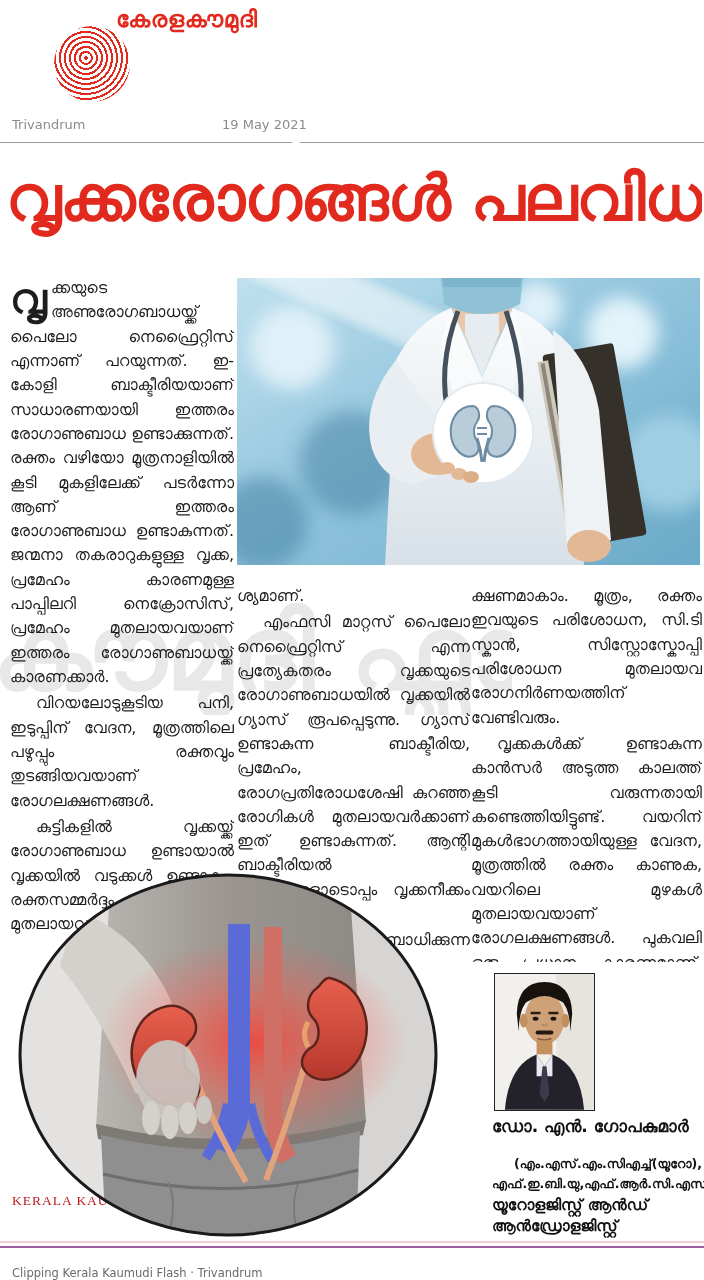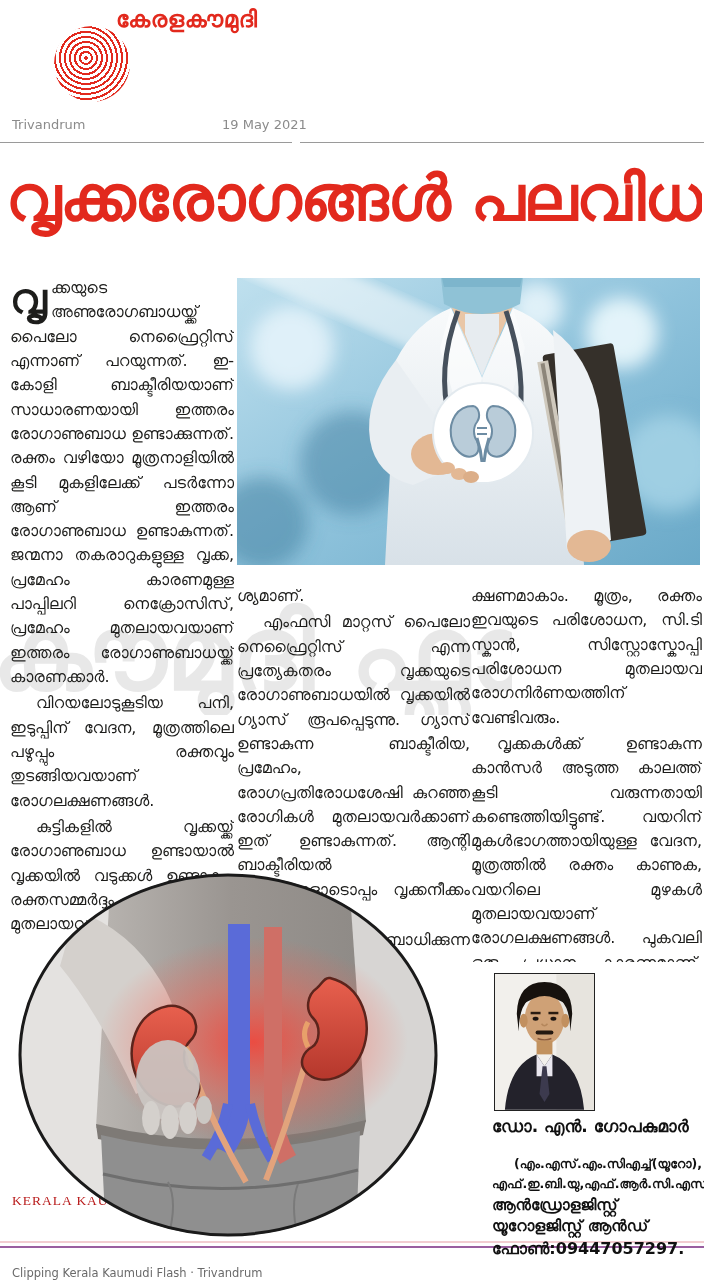--- a/index.html
+++ b/index.html
@@ -262,23 +262,22 @@
       <path d="M10 137 Q14 92 42 81 L50 93 L58 81 Q86 92 90 137 Z" fill="#23222b"></path>
       <path d="M42 81 L50 93 L58 81 L58 103 L42 103 Z" fill="#e9e7ef"></path>
       <path d="M48 93 L52 93 L55 121 L50 129 L45 121 Z" fill="#3c3a4e"></path>
     </svg>
   </div>
 
   <div class="author">
     <div class="author-name">ഡോ. എൻ. ഗോപകുമാർ</div>
     <div class="author-qual">(എം.എസ്.എം.സിഎച്ച്(യൂറോ),</div>
     <div class="author-qual">എഫ്.ഇ.ബി.യു,എഫ്.ആർ.സി.എസ്)</div>
+    <div class="author-role">യൂറോളജിസ്റ്റ് ആൻഡ്</div>
     <div class="author-role">ആൻഡ്രോളജിസ്റ്റ്</div>
-    <div class="author-role">യൂറോളജിസ്റ്റ് ആൻഡ്</div>
-    <div class="author-phone">ഫോൺ:09447057297.</div>
   </div>
 
   <div class="footer-pink-rule"></div>
   <div class="footer-purple-rule"></div>
   <div class="footer-title">KERALA KAUMUDI FLASH EPAPER</div>
   <div class="footer-subtitle">Clipping Kerala Kaumudi Flash · Trivandrum</div>
 
 </div>
 
 </body></html>

